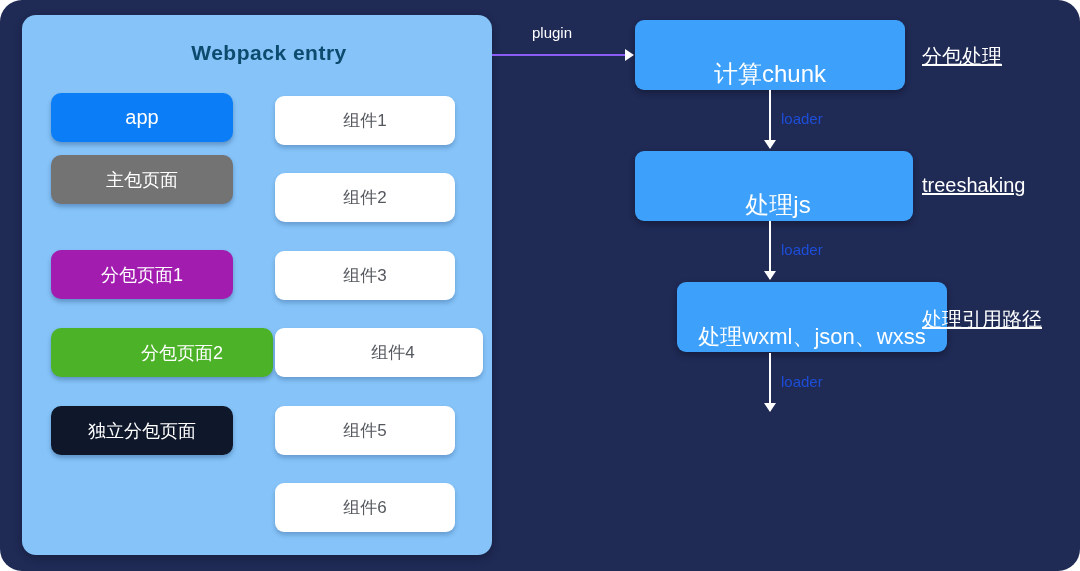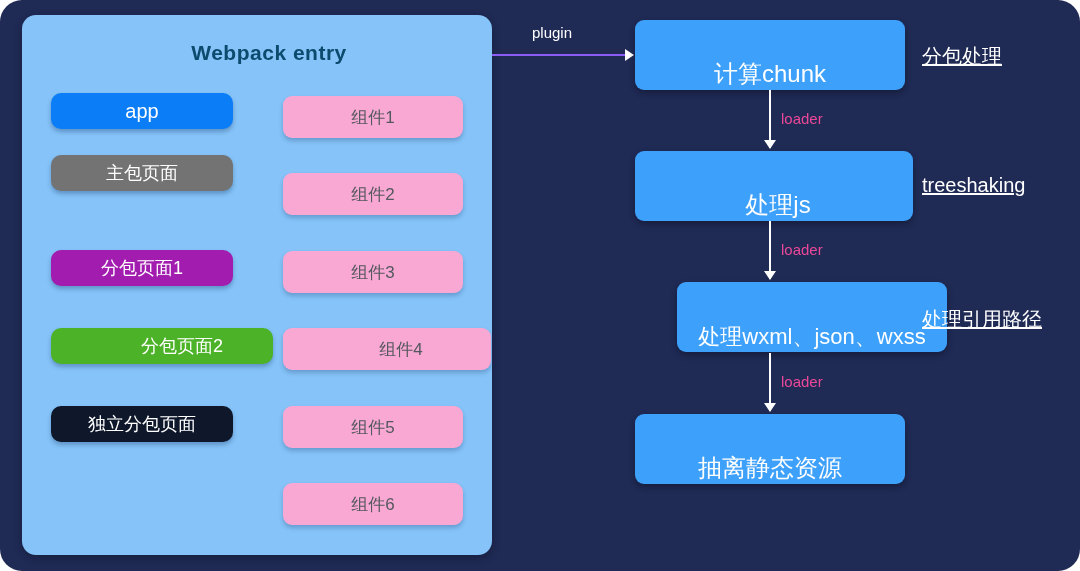--- a/index.html
+++ b/index.html
@@ -12,38 +12,38 @@
   .panel{
     position:absolute;left:22px;top:15px;width:470px;height:540px;
     background:#85c3f8;border-radius:14px;
     box-shadow:0 3px 8px rgba(0,0,0,0.25);
   }
   .panel-title{
     position:absolute;left:12px;top:26px;width:100%;text-align:center;
     color:#0c4a6e;font-size:21px;font-weight:bold;letter-spacing:0.5px;
   }
   .entry-btn{
-    position:absolute;left:29px;width:182px;height:36px;border-radius:10px;
+    position:absolute;left:29px;width:182px;height:49px;border-radius:10px;
     display:flex;align-items:center;justify-content:center;
     color:#ffffff;font-size:18px;
     box-shadow:0 3px 4px rgba(30,60,110,0.35);
     text-align:right;
   }
   .entry-0{top:78px;background:#0b7df6;font-size:20px;}
   .entry-1{top:140px;background:#737373;}
   .entry-2{top:235px;background:#a21caf;}
   .entry-3{top:313px;background:#4cb227;padding-left:40px;}
   .entry-4{top:391px;background:#0f172a;}
   .comp-box{
-    position:absolute;left:261px;width:180px;height:42px;border-radius:9px;
-    background:#f9a8d4;display:flex;align-items:center;justify-content:center;
+    position:absolute;left:253px;width:180px;height:49px;border-radius:9px;
+    background:#ffffff;display:flex;align-items:center;justify-content:center;
     color:#54585e;font-size:17px;
     box-shadow:0 3px 4px rgba(30,60,110,0.28);
   }
-  .comp-0{top:81px;} .comp-1{top:158px;} .comp-2{top:236px;}
+  .comp-0{top:81px;} .comp-1{top:158px;border-radius:10px;} .comp-2{top:236px;}
   .comp-3{top:313px;padding-left:28px;} .comp-4{top:391px;} .comp-5{top:468px;}
   
   .flow-node{
     position:absolute;left:635px;width:270px;height:70px;border-radius:9px;
     background:#3da0fa;display:flex;align-items:flex-end;justify-content:center;
     color:#ffffff;font-size:24px;white-space:nowrap;
     box-shadow:0 3px 6px rgba(0,0,0,0.3);
   }
   .node-0{top:20px;} .node-1{top:151px;padding-left:8px;} .node-2{top:282px;font-size:22px;margin-left:42px;} .node-3{top:414px;}
   .side-label{
@@ -60,21 +60,21 @@
     position:absolute;left:40px;top:-30px;color:#ffffff;font-size:15px;
   }
   
   .v-arrow{position:absolute;left:769px;width:2px;height:58px;background:#ffffff;}
   .va-0{top:90px;} .va-1{top:221px;} .va-2{top:353px;}
   .v-arrow .head{
     position:absolute;bottom:-1px;left:-5px;width:0;height:0;
     border-top:9px solid #ffffff;border-left:6px solid transparent;border-right:6px solid transparent;
   }
   .v-arrow .lbl{
-    position:absolute;left:12px;top:20px;color:#ec4899;font-size:15px;white-space:nowrap;
+    position:absolute;left:12px;top:20px;color:#1d4ed8;font-size:15px;white-space:nowrap;
   }
 </style>
 </head>
 <body>
 
 <div class="card">
 
   <div class="panel">
     <div class="panel-title">Webpack entry</div>
 
@@ -121,23 +121,20 @@
 
   <div class="flow-node node-0">
     <span>计算chunk</span>
   </div>
   <div class="flow-node node-1">
     <span>处理js</span>
   </div>
   <div class="flow-node node-2">
     <span>处理wxml、json、wxss</span>
   </div>
-  <div class="flow-node node-3">
-    <span>抽离静态资源</span>
-  </div>
 
   <div class="side-label side-0">分包处理</div>
   <div class="side-label side-1">treeshaking</div>
   <div class="side-label side-2">处理引用路径</div>
 
   <div class="v-arrow va-0">
     <span class="head"></span>
     <span class="lbl">loader</span>
   </div>
   <div class="v-arrow va-1">

